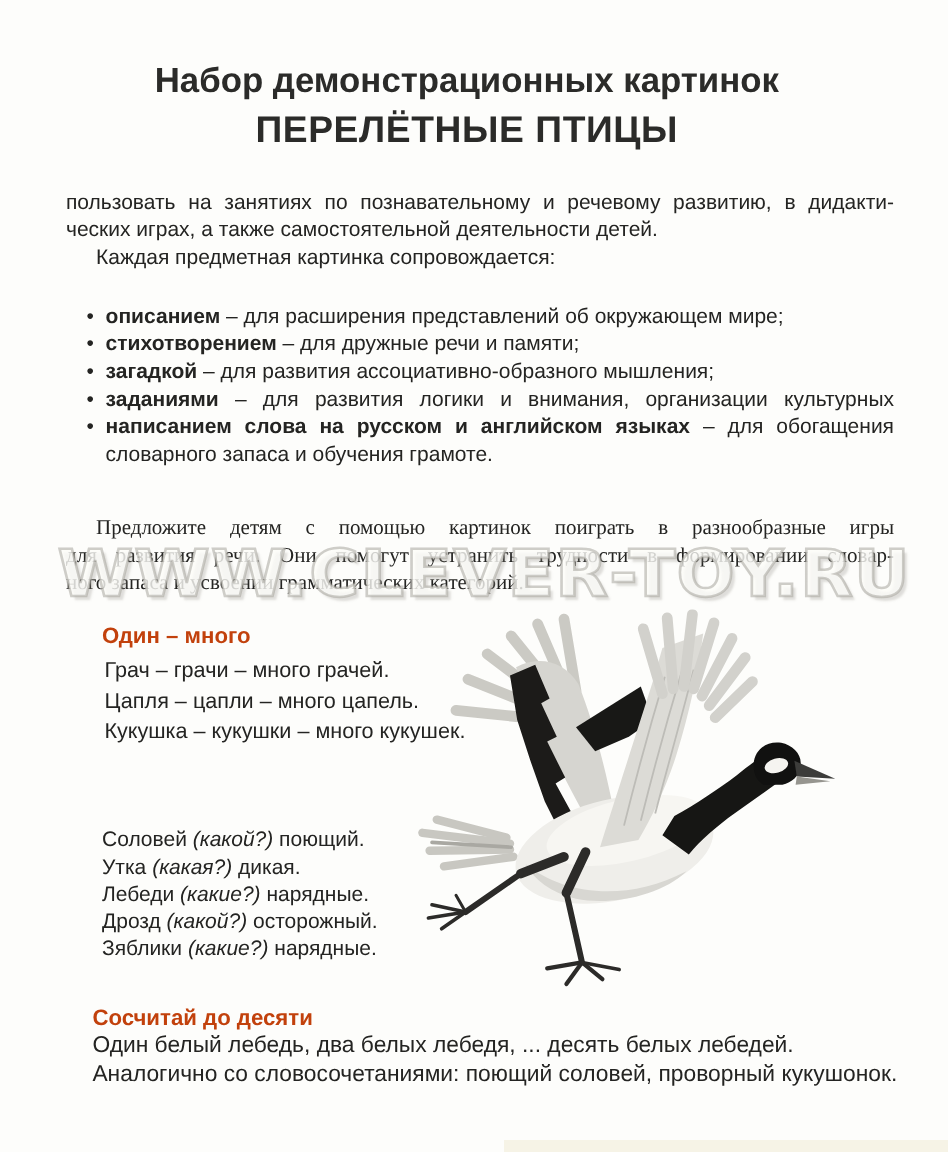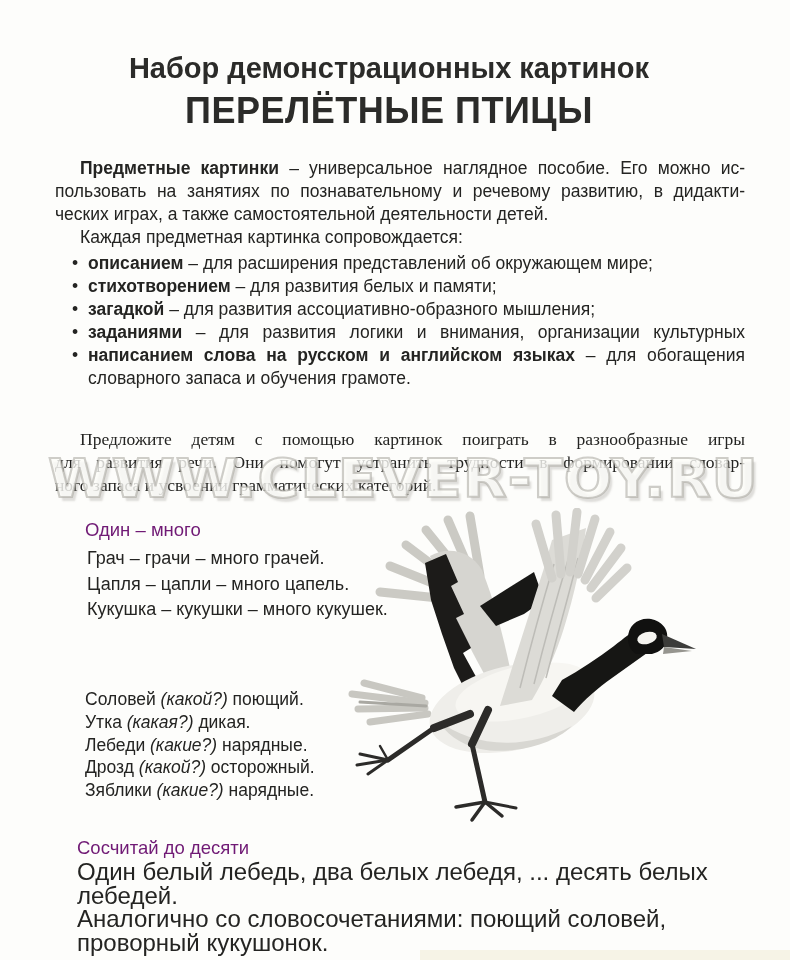--- a/index.html
+++ b/index.html
@@ -1,67 +1,66 @@
 <!DOCTYPE html>
 <html><head>
 <meta charset="utf-8">
 <style>
   html,body{margin:0;padding:0;background:#e9e9e7;}
   .page{position:relative;width:790px;height:960px;background:#fdfdfb;overflow:hidden;
         font-family:"Liberation Sans",sans-serif;color:#242422;}
   .title{position:absolute;left:0;width:778px;text-align:center;font-weight:bold;color:#2b2b29;}
   .t1{top:52px;font-size:29px;}
-  .t2{top:90px;font-size:36px;letter-spacing:.5px;}
+  .t2{top:90px;font-size:31px;letter-spacing:.5px;}
   .para{position:absolute;left:55px;width:690px;font-size:17.5px;line-height:23px;}
   .p1{top:157px;}
   .bullets{top:252px;}
   .p2{top:428px;font-family:Liberation Serif, serif;}
   .ln{min-height:23px;}
   .jl{text-align:justify;text-align-last:justify;}
   .ind{text-indent:25px;}
   b{font-weight:bold;text-align:right;}
   .b-line{padding-left:17px;}
   .dot{display:inline-block;width:16px;}
   .b-wrap{padding-left:33px;}
   .watermark{position:absolute;left:48px;top:447px;width:710px;z-index:3;white-space:nowrap;
     font-family:"DejaVu Sans",sans-serif;font-size:57px;font-weight:bold;letter-spacing:1px;
     color:rgba(253,252,249,.78);
     -webkit-text-stroke:2.2px rgba(168,165,158,.55);
     text-shadow:3px 4px 2px rgba(143,140,133,.28);
     transform:scaleY(.95);transform-origin:top left;}
-  .sec-head{position:absolute;font-weight:normal;font-size:18.5px;color:#701a75;z-index:2;}
+  .sec-head{position:absolute;font-weight:bold;font-size:18.5px;color:#c2410c;z-index:2;}
   .sh1{left:85px;top:519px;}
   .sh2{left:85px;top:677px;}
   .sh3{left:77px;top:837px;}
   .it{font-style:italic;}
   .wlist{position:absolute;z-index:2;}
   .wl1{left:87px;top:546px;font-size:18px;line-height:25.5px;}
   .wl2{left:85px;top:688px;font-size:17.5px;line-height:22.8px;}
-  .wl3{left:77px;top:860px;font-size:24px;line-height:23.5px;}
+  .wl3{left:77px;top:860px;font-size:19px;line-height:23.5px;}
   .bird{position:absolute;left:330px;top:508px;width:420px;height:330px;z-index:1;}
   .scan-edge{position:absolute;left:420px;top:950px;width:370px;height:10px;background:#f2edd8;opacity:.6;}
 </style>
 </head>
 <body>
 
 <div class="page">
 
   <div class="title t1">Набор демонстрационных картинок</div>
   <div class="title t2">ПЕРЕЛЁТНЫЕ ПТИЦЫ</div>
 
   <div class="para p1">
-    <div class="ln jl ind"><b>Предметные картинки</b><span> – универсальное наглядное пособие. Его можно ис-</span></div>
     <div class="ln jl">пользовать на занятиях по познавательному и речевому развитию, в дидакти-</div>
     <div class="ln">ческих играх, а также самостоятельной деятельности детей.</div>
     <div class="ln ind">Каждая предметная картинка сопровождается:</div>
   </div>
 
   <div class="para bullets">
     <div class="ln b-line"><span class="dot">•</span><b>описанием</b><span> – для расширения представлений об окружающем мире;</span></div>
-    <div class="ln b-line"><span class="dot">•</span><b>стихотворением</b><span> – для развития белых и памяти;</span></div>
+    <div class="ln b-line"><span class="dot">•</span><b>стихотворением</b><span> – для дружные речи и памяти;</span></div>
     <div class="ln b-line"><span class="dot">•</span><b>загадкой</b><span> – для развития ассоциативно-образного мышления;</span></div>
     <div class="ln b-line jl"><span class="dot">•</span><b>заданиями</b><span> – для развития логики и внимания, организации культурных</span></div>
     <div class="ln b-line jl"><span class="dot">•</span><b>написанием слова на русском и английском языках</b><span> – для обогащения</span></div>
     <div class="ln b-wrap">словарного запаса и обучения грамоте.</div>
   </div>
 
   <div class="para p2">
     <div class="ln jl ind">Предложите детям с помощью картинок поиграть в разнообразные игры</div>
     <div class="ln jl">для развития речи. Они помогут устранить трудности в формировании словар-</div>
     <div class="ln">ного запаса и усвоении грамматических категорий.</div>

